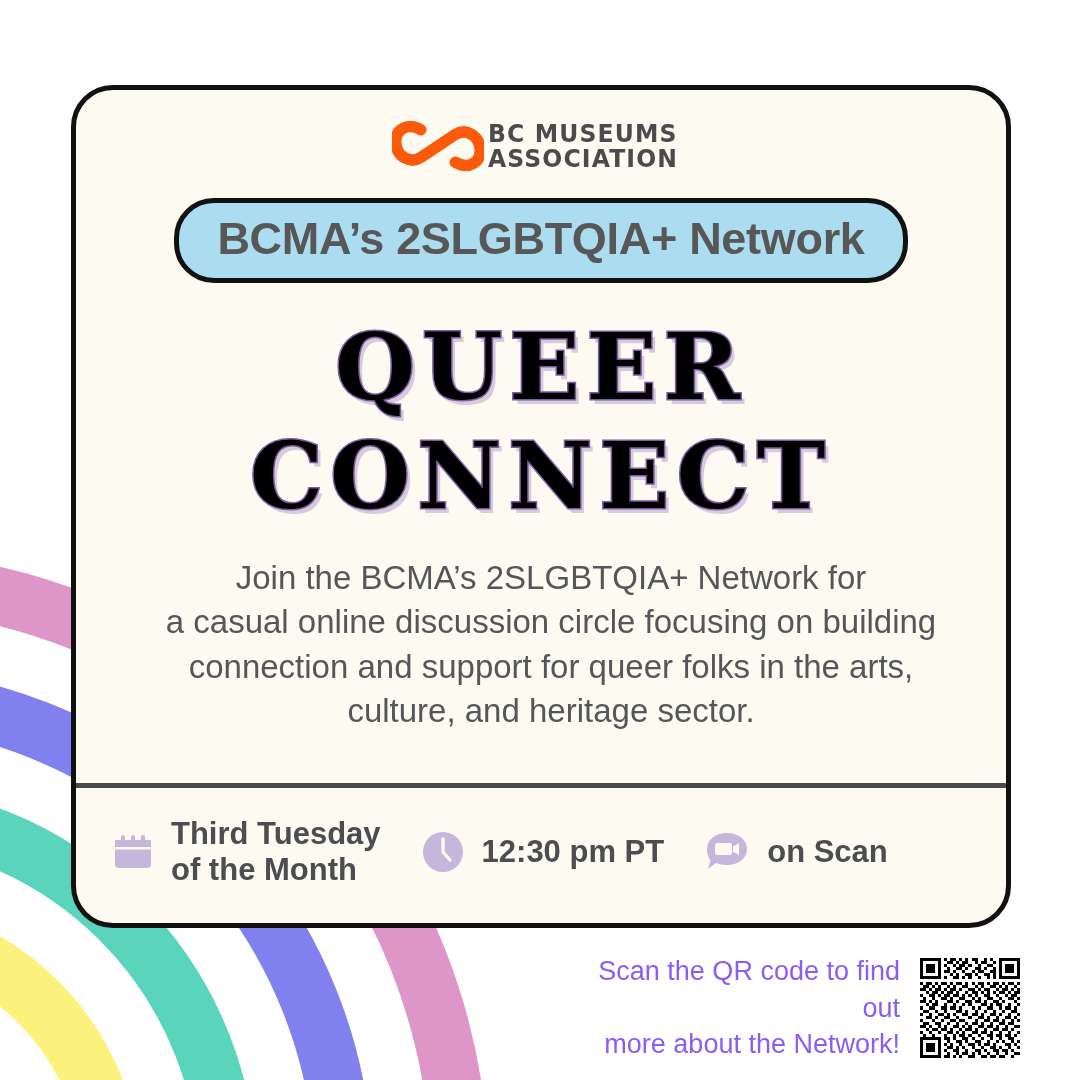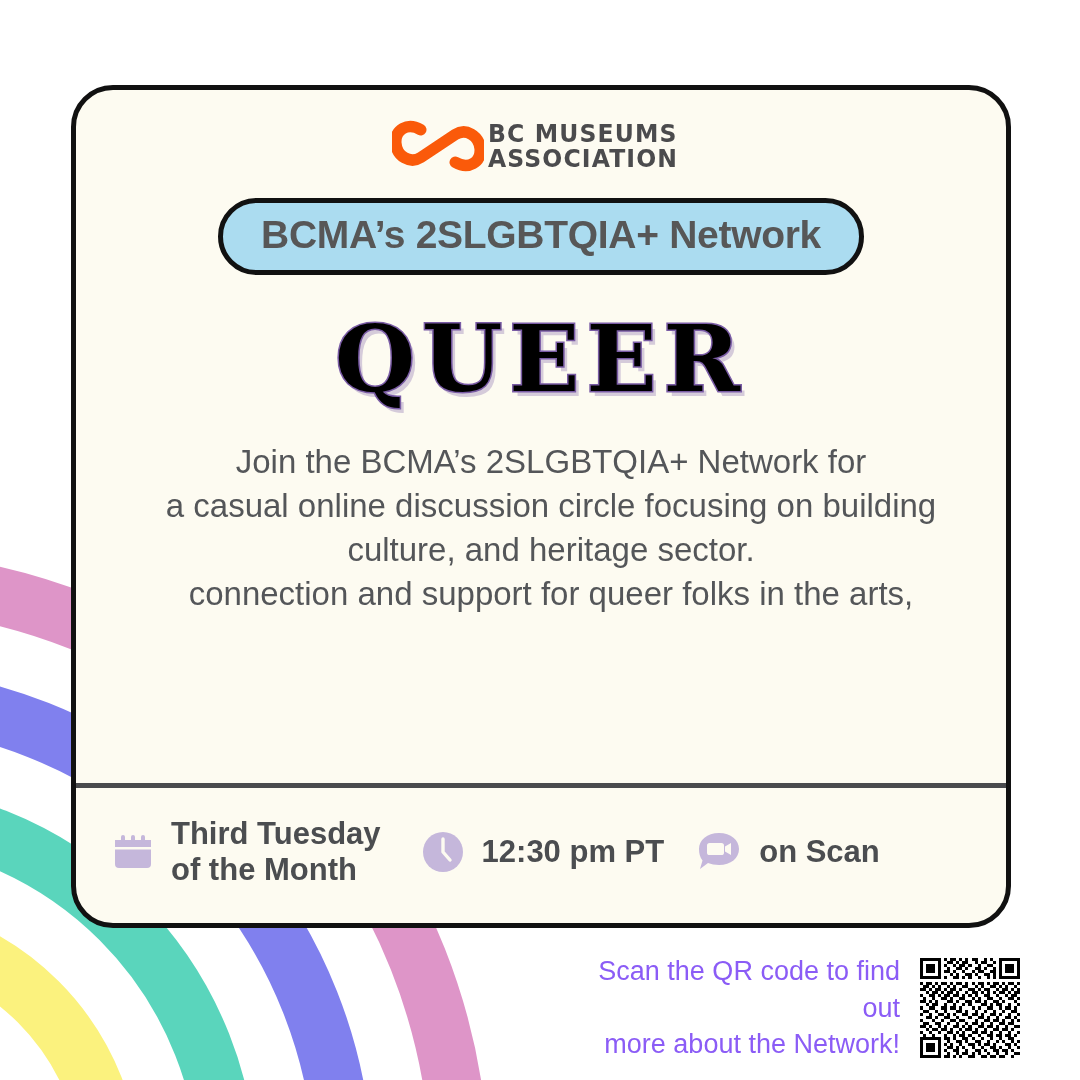--- a/index.html
+++ b/index.html
@@ -62,21 +62,21 @@
   
   .banner-wrap {
     display:flex; justify-content:center;
     margin-top:24px;
   }
   #network-banner {
     background:#ABDCF0;
     border:5px solid #111111;
     border-radius:40px;
     padding:10px 38px 13px;
-    font-size:39px;
+    font-size:45px;
     font-weight:bold;
     color:#575757;
     letter-spacing:-0.3px;
     white-space:nowrap;
     font-family:"Liberation Sans", sans-serif;
   }
 
   
   .headline {
     margin-top:30px;
@@ -119,21 +119,21 @@
     height:135px;
     display:flex;
     align-items:center;
     padding:0 30px 8px 34px;
     gap:0;
   }
   .detail-item {
     display:flex; align-items:center; gap:15px;
   }
   .detail-item.date { flex:0 0 auto; margin-right:38px; }
-  .detail-item.time { flex:0 0 auto; margin-right:30px;align-items:center; }
+  .detail-item.time { flex:0 0 auto; margin-right:38px;align-items:center; }
   .detail-item.place { flex:0 0 auto; }
 
   .detail-label {
     font-size:31px;
     font-weight:bold;
     color:#4B4D50;
     line-height:1.16;
     white-space:pre-line;
     font-family:"Liberation Sans", sans-serif;
   }
@@ -190,27 +190,28 @@
         <span class="logo-line">ASSOCIATION</span>
       </div>
     </div>
 
     <div class="banner-wrap">
       <div id="network-banner">BCMA’s 2SLGBTQIA+ Network</div>
     </div>
 
     <div class="headline">
       <span class="hl-line">QUEER</span>
+      <span class="hl-line">CONNECT</span>
     </div>
 
     <div class="body-copy">
       <span class="bc-line">Join the BCMA’s 2SLGBTQIA+ Network for</span>
       <span class="bc-line">a casual online discussion circle focusing on building</span>
+      <span class="bc-line">connection and support for queer folks in the arts,</span>
       <span class="bc-line">culture, and heritage sector.</span>
-      <span class="bc-line">connection and support for queer folks in the arts,</span>
     </div>
 
     <div id="card-divider"></div>
 
     <div class="details-row">
 
       <div class="detail-item date">
         <svg class="icon-box" width="46" height="46" viewBox="0 0 46 46" xmlns="http://www.w3.org/2000/svg">
           <rect x="5" y="11" width="36" height="28" rx="4" fill="#C5B7DB"></rect>
           <rect x="5" y="11" width="36" height="7" fill="#C5B7DB"></rect>

